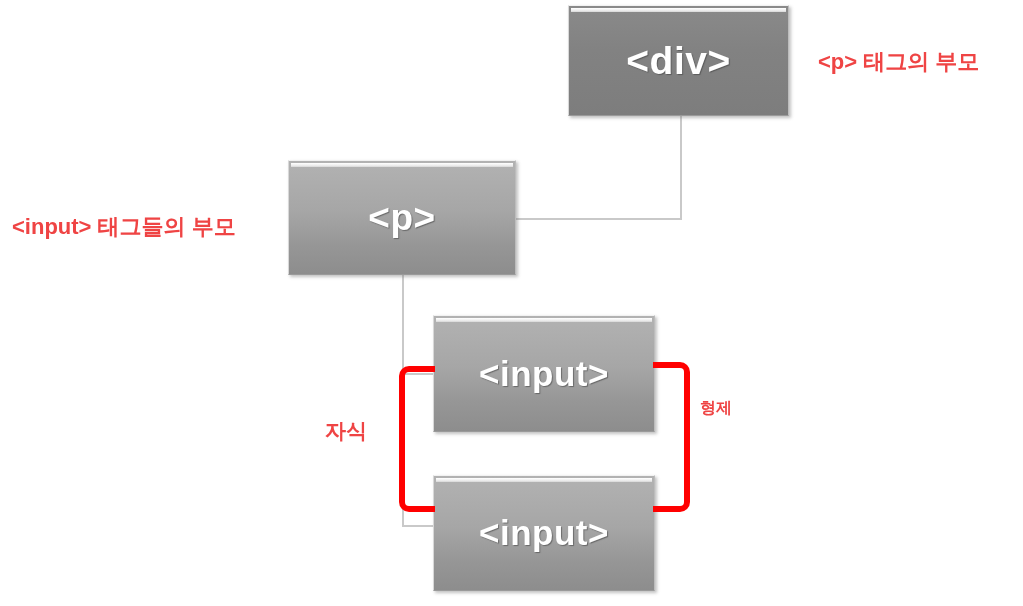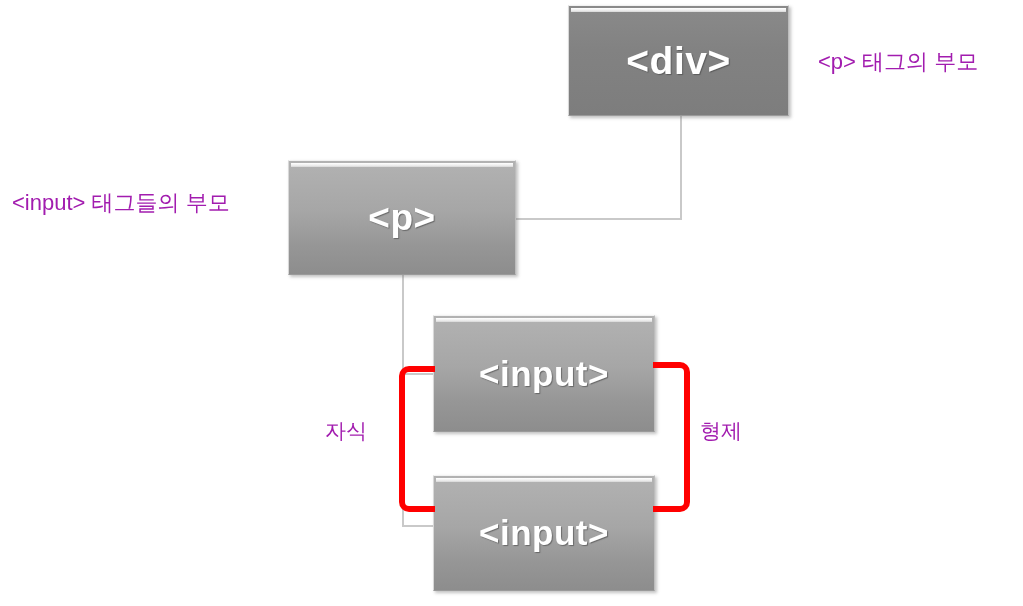--- a/index.html
+++ b/index.html
@@ -85,22 +85,22 @@
   }
   .bracket-right {
     border-left: none;
     border-top-right-radius: 10px;
     border-bottom-right-radius: 10px;
   }
 
   
   .ann {
     position: absolute;
-    color: #a21caf;
-    font-weight: normal;
+    color: #ef4444;
+    font-weight: bold;
     white-space: nowrap;
     z-index: 10;
   }
 </style>
 </head>
 <body>
 
 <div id="canvas">
 
   <div class="conn conn-v" style="left:680px; top:115px; height:105px;"></div>
@@ -124,19 +124,19 @@
   <div class="node node-light" style="left:433px; top:315px; width:222px; height:117px; font-size:35px;">
     <span>&lt;input&gt;</span>
   </div>
 
   <div class="node node-light" style="left:433px; top:475px; width:222px; height:116px; font-size:35px;">
     <span>&lt;input&gt;</span>
   </div>
 
   <div class="ann" style="left:818px; top:47px; font-size:22px;">&lt;p&gt; 태그의 부모</div>
 
-  <div class="ann" style="left:12px; top:188px; font-size:22px;">&lt;input&gt; 태그들의 부모</div>
+  <div class="ann" style="left:12px; top:212px; font-size:22px;">&lt;input&gt; 태그들의 부모</div>
 
   <div class="ann" style="left:325px; top:417px; font-size:21px;text-align:center;">자식</div>
 
-  <div class="ann" style="left:700px; top:417px; font-size:21px;">형제</div>
+  <div class="ann" style="left:700px; top:398px; font-size:16px;">형제</div>
 
 </div>
 
 </body></html>

